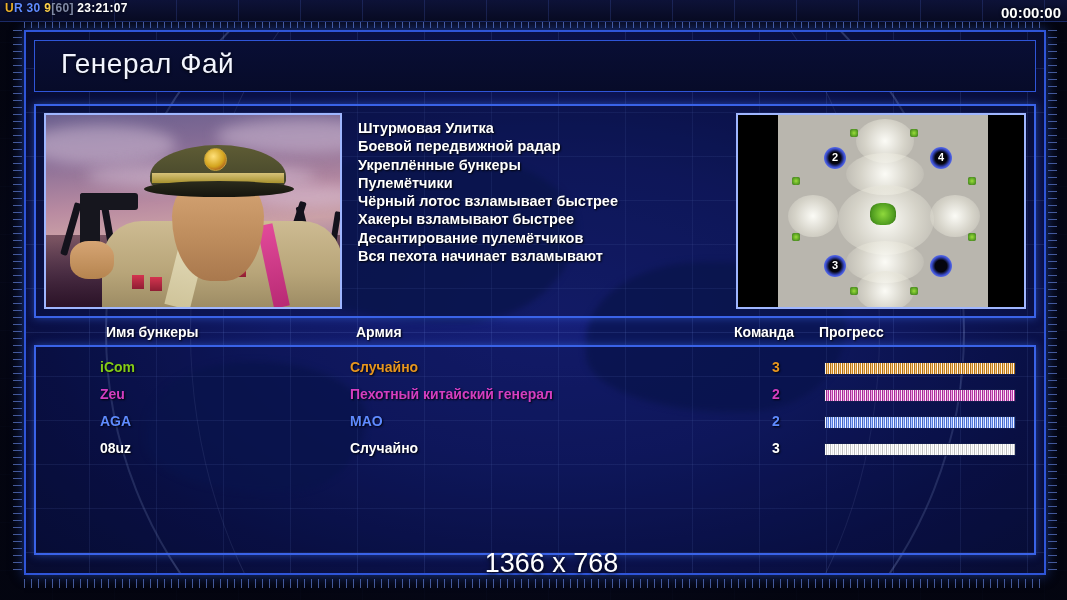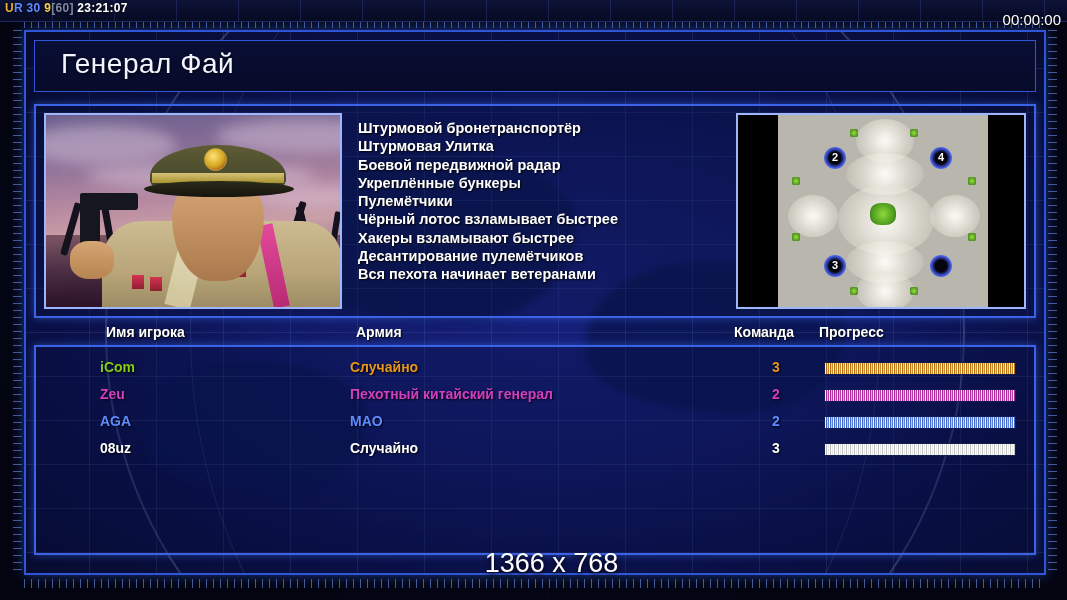--- a/index.html
+++ b/index.html
@@ -46,22 +46,22 @@
     background-position:-10px 0;
   }
   #topbar .left {
     position:absolute; left:5px; top:1px;
     font-size:12px; font-weight:bold;
     letter-spacing:0.3px;
     white-space:nowrap;
     text-shadow:0 0 3px rgba(0,0,0,0.9);
   }
   #topbar .right {
-    position:absolute; right:6px; top:11px;
-    font-size:15px; font-weight:normal; color:#ffffff;
+    position:absolute; right:6px; top:4px;
+    font-size:15px; font-weight:bold; color:#ffffff;
     text-shadow:0 0 3px rgba(0,0,0,0.9);
   }
   .c-u     { color:#f0b429; }
   .c-r30   { color:#5f8bff; }
   .c-nine  { color:#ffd24a; }
   .c-brk   { color:#808aa5; }
   .c-clock { color:#ffffff; }
 
   
   #frame {
@@ -394,29 +394,28 @@
           <div class="pt-cap"></div>
           <div class="pt-capband"></div>
           <div class="pt-capbrim"></div>
           <div class="pt-capbadge"></div>
           <div class="pt-pistol"></div>
           <div class="pt-pistol2"></div>
           <div class="pt-hand"></div>
         </div>
 
         <div id="abilities">
-          <div class="ab">Штурмовой бронетранспортёр</div>
           <div class="ab">Штурмовая Улитка</div>
           <div class="ab">Боевой передвижной радар</div>
           <div class="ab">Укреплённые бункеры</div>
           <div class="ab">Пулемётчики</div>
           <div class="ab">Чёрный лотос взламывает быстрее</div>
           <div class="ab">Хакеры взламывают быстрее</div>
           <div class="ab">Десантирование пулемётчиков</div>
-          <div class="ab">Вся пехота начинает ветеранами</div>
+          <div class="ab">Вся пехота начинает взламывают</div>
         </div>
 
         <div id="minimap">
           <div class="mm-canvas">
             <div class="mm-blob" style="left:78px;  top:4px;   width:58px; height:44px;"></div>
             <div class="mm-blob" style="left:68px;  top:38px;  width:78px; height:42px;"></div>
             <div class="mm-blob" style="left:60px;  top:70px;  width:96px; height:70px;"></div>
             <div class="mm-blob" style="left:10px;  top:80px;  width:50px; height:42px;"></div>
             <div class="mm-blob" style="left:152px; top:80px;  width:50px; height:42px;"></div>
             <div class="mm-blob" style="left:68px;  top:126px; width:78px; height:42px;"></div>
@@ -434,21 +433,21 @@
 
             <div class="mm-start" style="left:46px;  top:32px;">2</div>
             <div class="mm-start" style="left:152px; top:32px;">4</div>
             <div class="mm-start" style="left:46px;  top:140px;">3</div>
             <div class="mm-start" style="left:152px; top:140px;"></div>
           </div>
         </div>
       </div>
 
       <div id="tablehead">
-        <div class="th th-name">Имя игрока</div>
+        <div class="th th-name">Имя бункеры</div>
         <div class="th th-army">Армия</div>
         <div class="th th-team">Команда</div>
         <div class="th th-prog">Прогресс</div>
       </div>
 
       <div id="tablebox">
 
         <div class="row" style="top:10px;">
           <div class="pname" style="color: #84cc16;">iCom</div>
           <div class="parmy" style="color: rgb(232, 150, 30);">Случайно</div>

